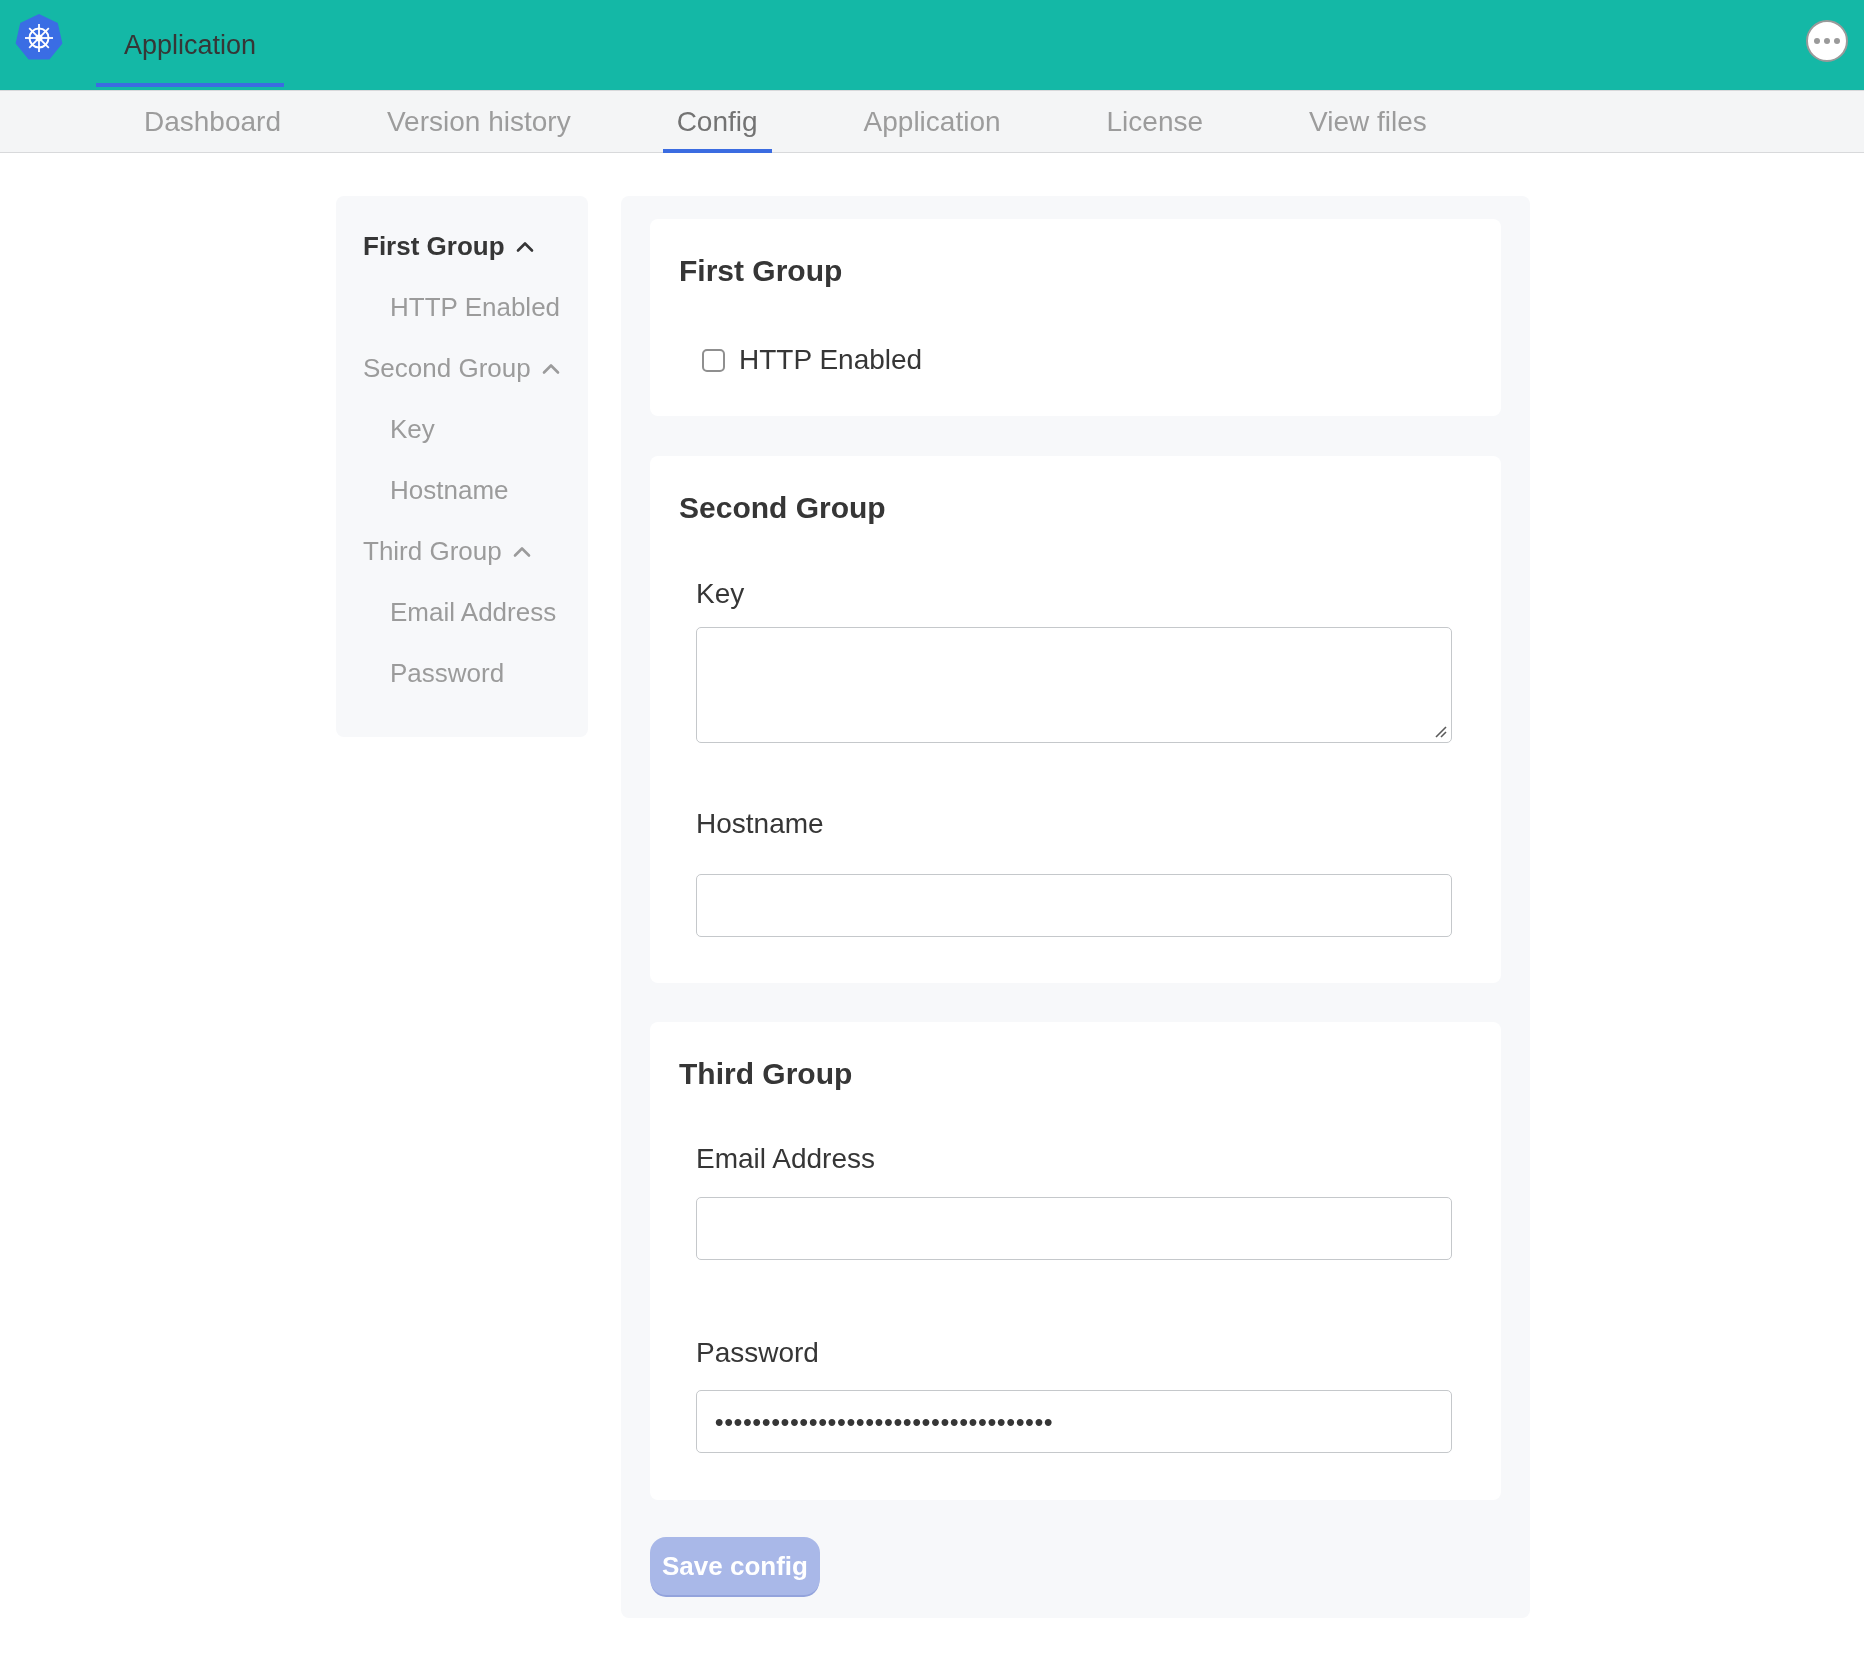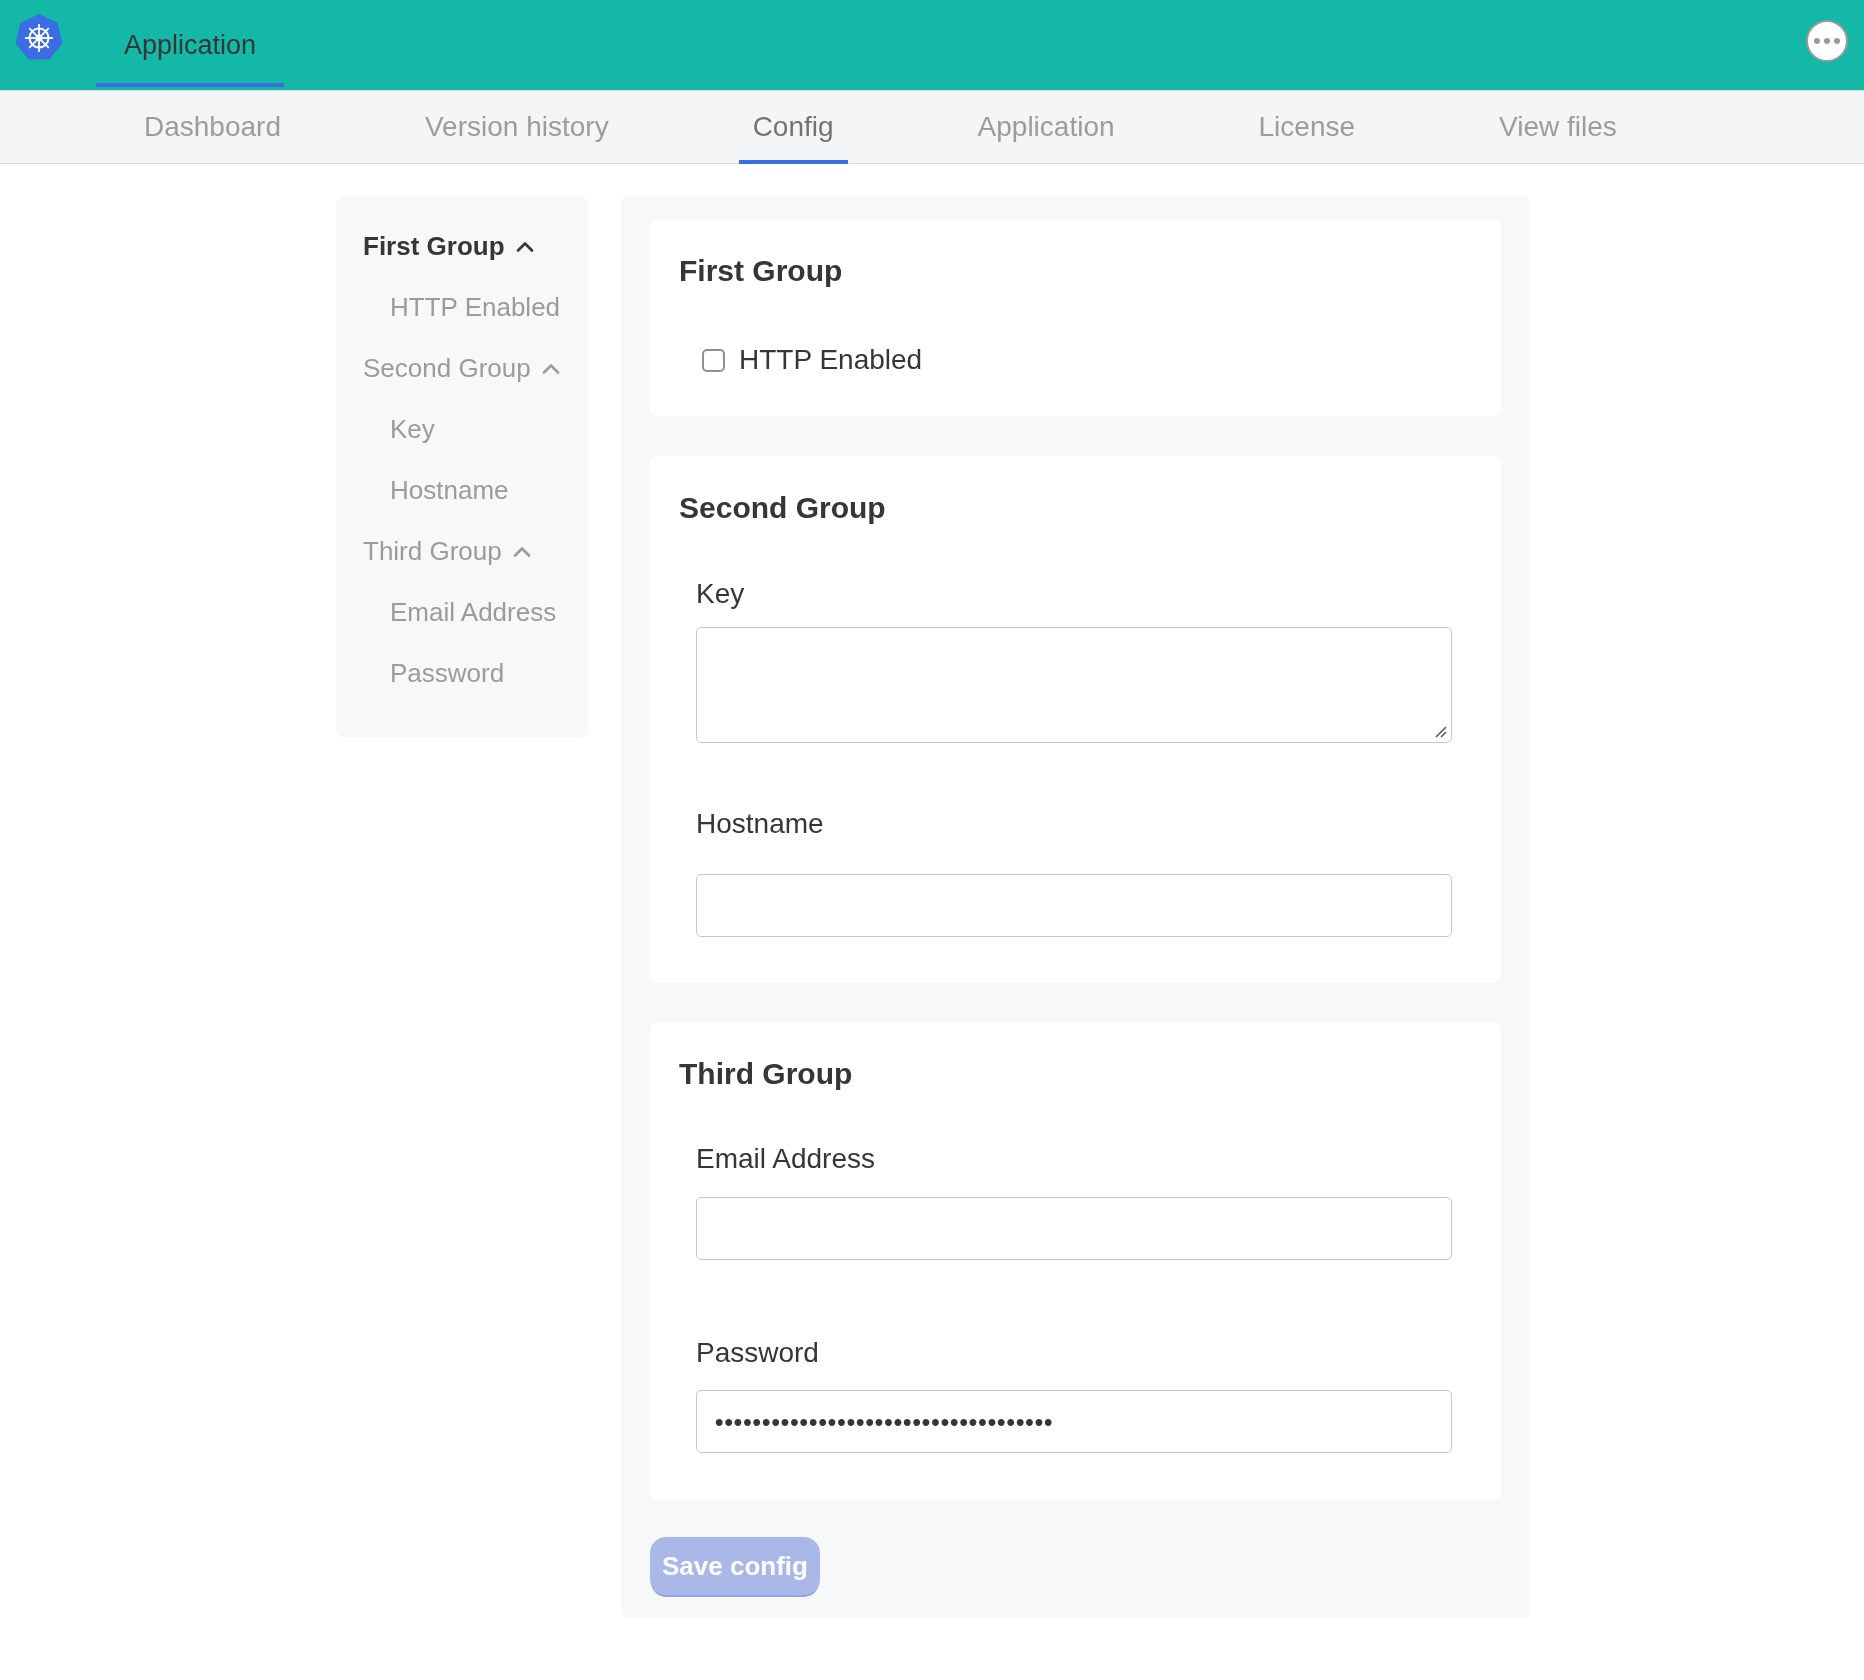--- a/index.html
+++ b/index.html
@@ -13,23 +13,23 @@
   .app-tab { position: absolute; left: 96px; top: 0; height: 90px; width: 188px;
              display: flex; align-items: center; justify-content: center;
              font-size: 27px; font-weight: 500; color: #363636; cursor: pointer; }
   .app-tab .underline { position: absolute; left: 0; right: 0; bottom: 3px; height: 4px; background: #3b6ce1; }
   .menu-btn { position: absolute; right: 16px; top: 20px; width: 42px; height: 42px; border-radius: 50%;
               border: 2px solid #9a9a9a; background: #fff; display: flex; align-items: center; justify-content: center;
               gap: 4px; cursor: pointer; }
   .menu-btn .dot { width: 6px; height: 6px; border-radius: 50%; background: #9a9a9a; }
 
   
-  .navbar { position: absolute; left: 0; top: 90px; width: 1864px; height: 74px; background: #f4f5f6;
+  .navbar { position: absolute; left: 0; top: 90px; width: 1864px; height: 63px; background: #f4f5f6;
             border-top: 1px solid #d8d9db; border-bottom: 1px solid #d8d9db;
-            display: flex; align-items: stretch; padding-left: 130px; gap: 116px; }
+            display: flex; align-items: stretch; padding-left: 130px; gap: 78px; }
   .nav-tab { position: relative; display: flex; align-items: center; padding: 0 14px;
              font-size: 28px; color: #9c9c9c; cursor: pointer; white-space: nowrap; }
   .nav-tab.active { color: #737373; }
   .nav-tab.active::after { content: ""; position: absolute; left: 0; right: 0; bottom: -1px; height: 4px; background: #3b6ce1; }
 
   
   .side-nav { position: absolute; left: 336px; top: 196px; width: 252px; height: 541px;
               background: #f7f8fa; border-radius: 8px; padding-top: 20px; }
   .side-row { height: 61px; display: flex; align-items: center; gap: 10px; font-size: 26px;
               color: #9b9b9b; cursor: pointer; }

